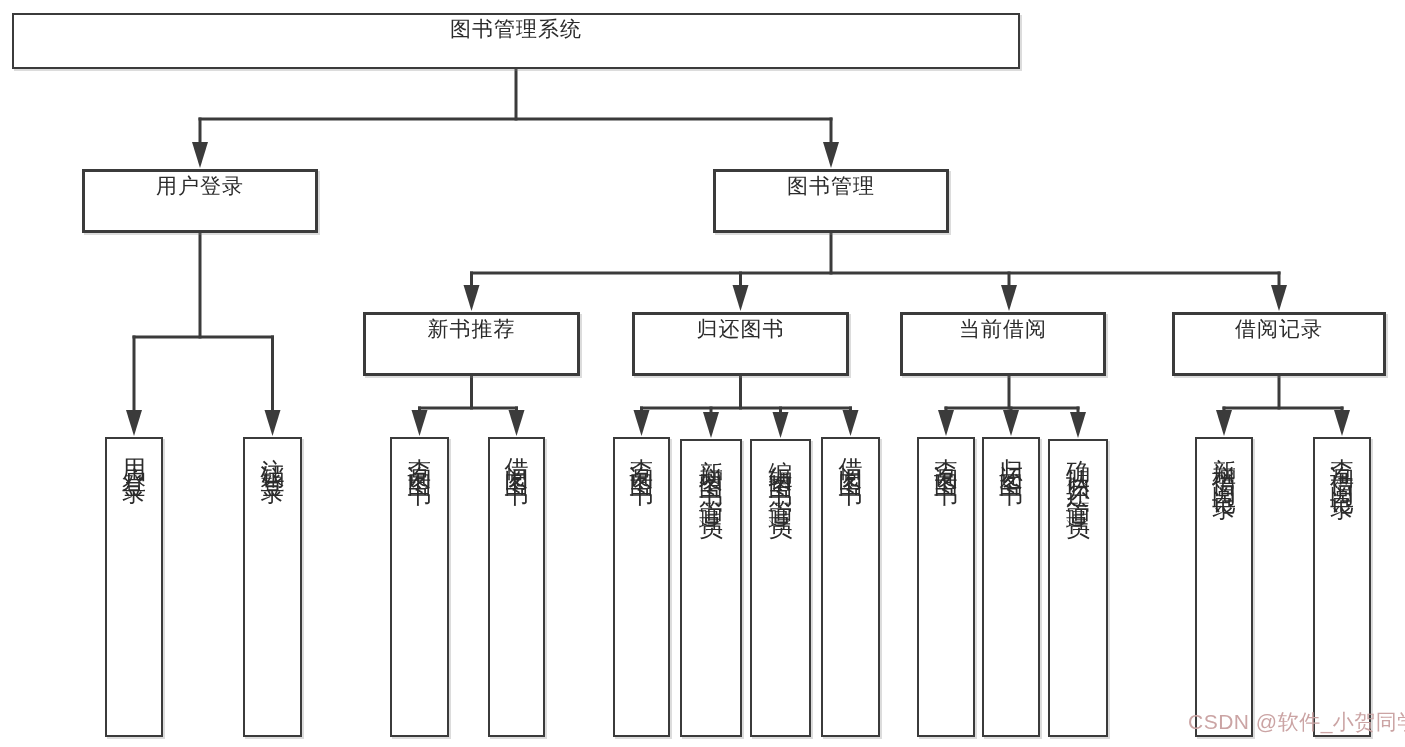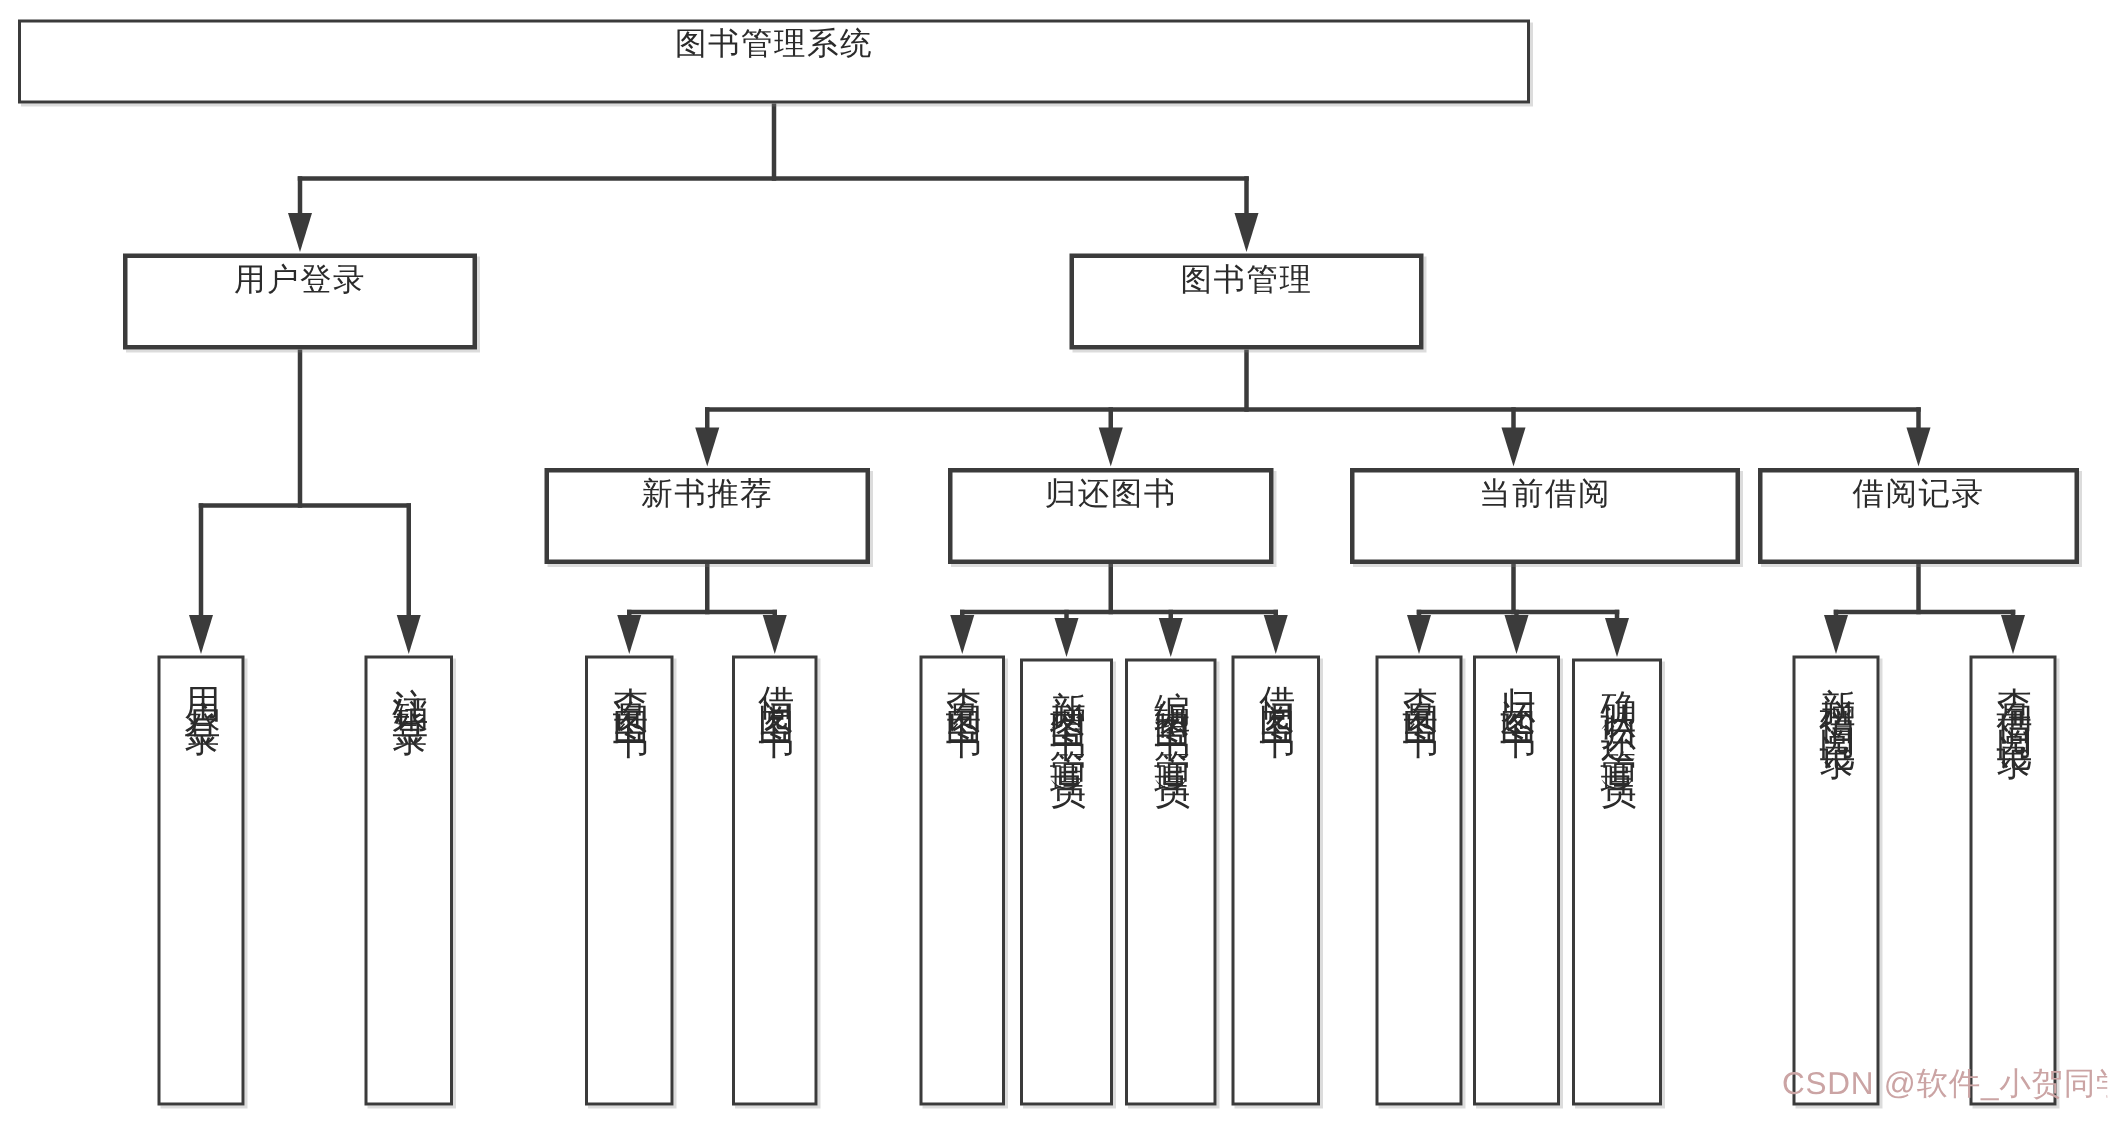--- a/index.html
+++ b/index.html
@@ -107,21 +107,21 @@
       </div>
       <div class="node h" style="left: 713px; top: 169px; width: 236px; height: 64px;">
         <span class="label">图书管理</span>
       </div>
       <div class="node h" style="left: 363px; top: 312px; width: 217px; height: 64px;">
         <span class="label">新书推荐</span>
       </div>
       <div class="node h" style="left: 632px; top: 312px; width: 217px; height: 64px;">
         <span class="label">归还图书</span>
       </div>
-      <div class="node h" style="left: 900px; top: 312px; width: 260px; height: 64px;">
+      <div class="node h" style="left: 900px; top: 312px; width: 206px; height: 64px;">
         <span class="label">当前借阅</span>
       </div>
       <div class="node h" style="left: 1172px; top: 312px; width: 214px; height: 64px;">
         <span class="label">借阅记录</span>
       </div>
       <div class="node v" style="left: 105px; top: 437px; width: 58px; height: 300px;">
         <span class="label">用户登录</span>
       </div>
       <div class="node v" style="left: 243px; top: 437px; width: 59px; height: 300px;">
         <span class="label">注销登录</span>

